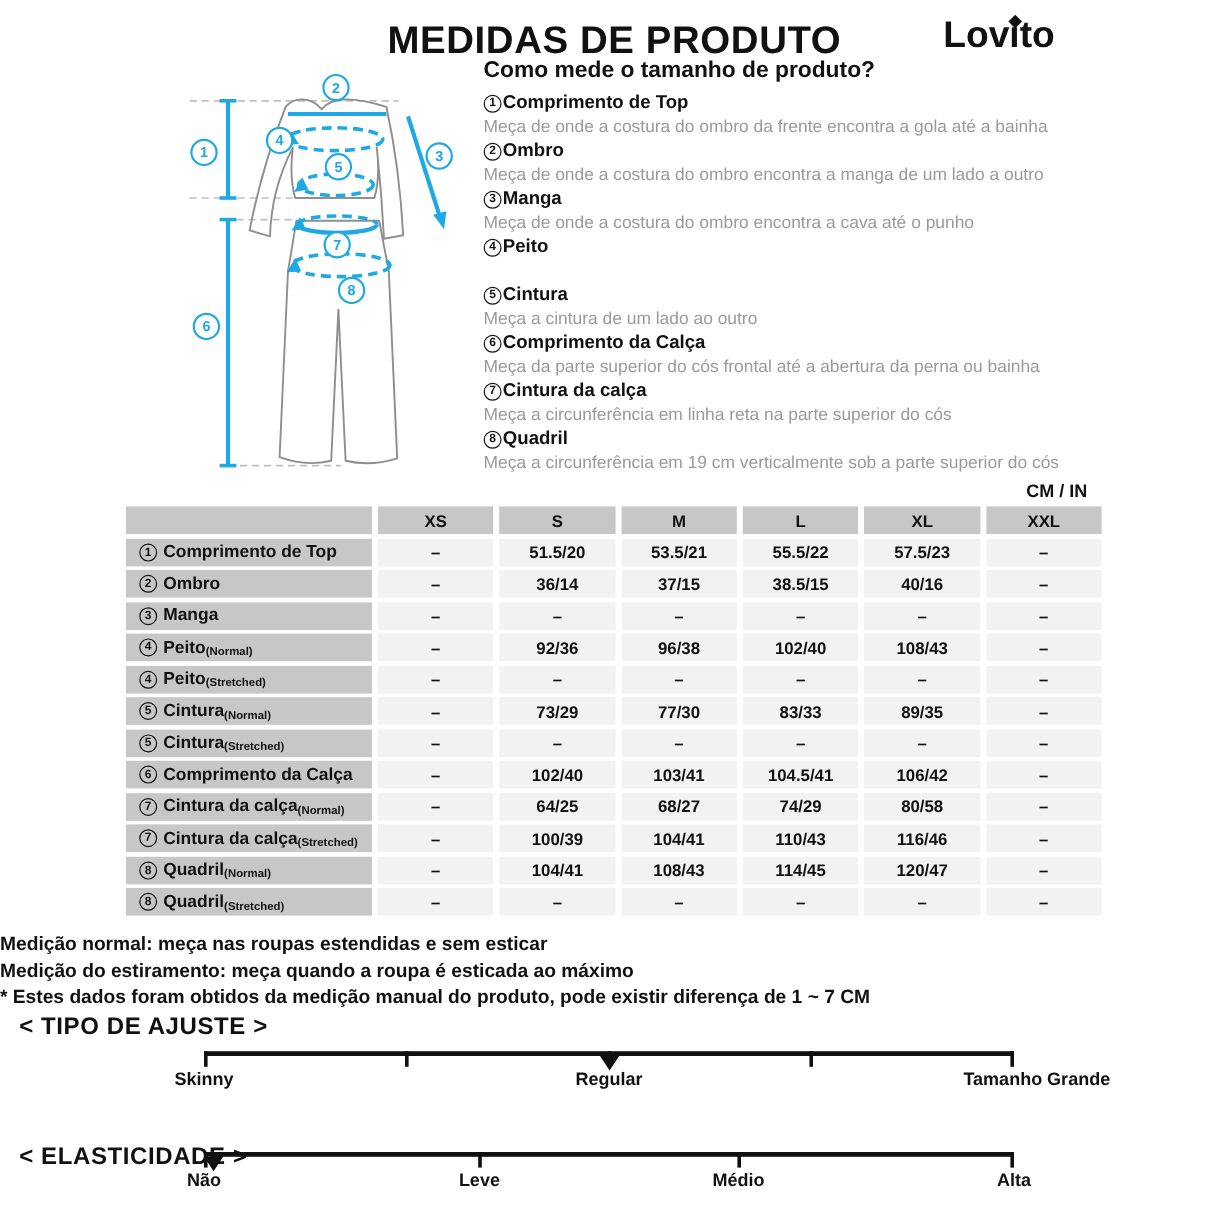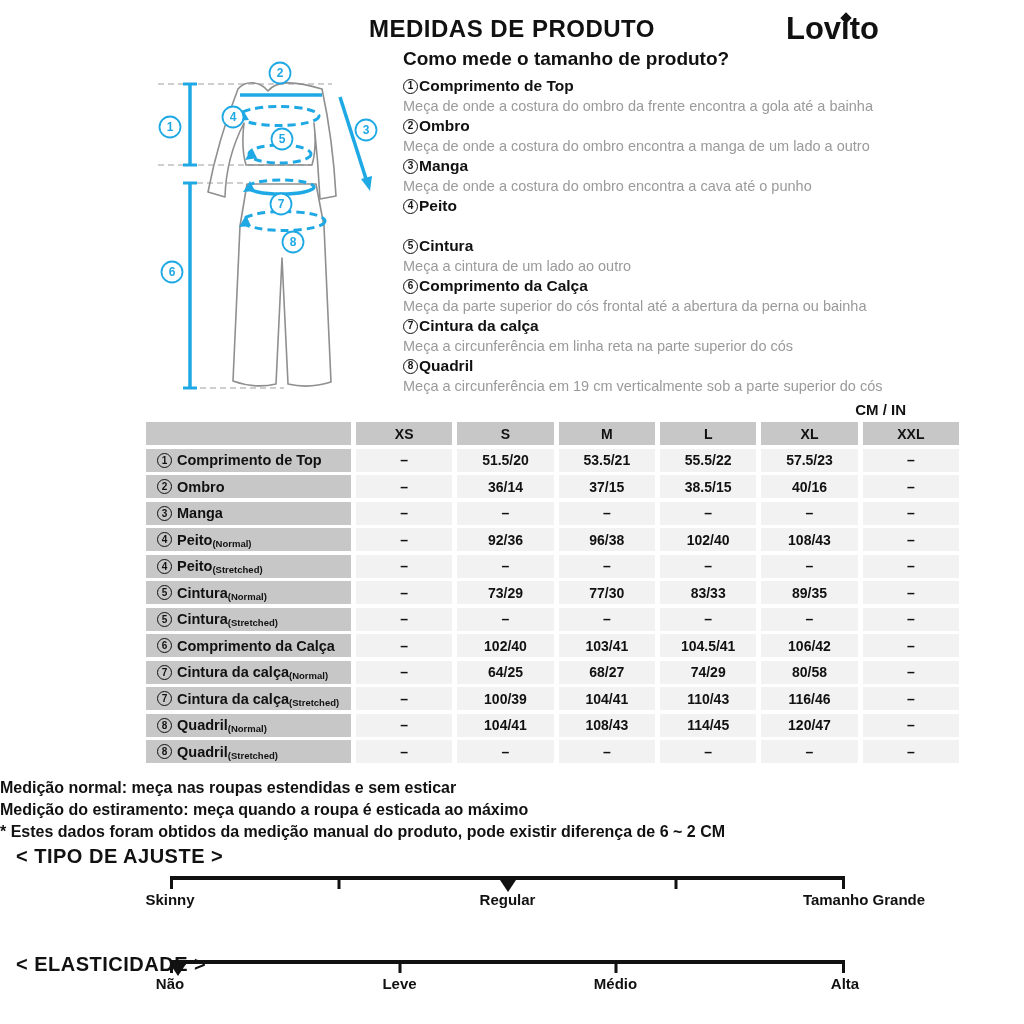--- a/index.html
+++ b/index.html
@@ -13,21 +13,21 @@
   }
   html,body{margin:0;padding:0;}
   body{
     width:1024px;height:1024px;background:#ffffff;
     font-family:"Liberation Sans","DejaVu Sans",sans-serif;
     color:var(--text);
   }
   .page{position:absolute;top:0;left:0;width:1024px;height:1024px;overflow:hidden;background:#fff;}
 
   .title{position:absolute;top:15px;left:0;width:100%;text-align:center;
-    font-size:24px;font-weight:700;letter-spacing:.5px;}
+    font-size:32px;font-weight:700;letter-spacing:.5px;}
   .brand{position:absolute;top:11px;left:786px;font-size:31px;font-weight:700;}
   .brand::after{content:"";position:absolute;left:56px;top:3px;width:8px;height:8px;
     background:#111;transform:rotate(45deg);}
   .subtitle{position:absolute;top:48px;left:403px;font-size:19px;font-weight:700;}
 
   
   .m-list{position:absolute;left:403px;top:76px;width:540px;}
   .m-item{height:40px;}
   .m-term{font-size:15.5px;font-weight:700;line-height:20px;display:flex;align-items:center;}
   .m-term .circ{margin-right:1px;}
@@ -46,21 +46,21 @@
   .marks .ell-solid{fill:none;stroke:var(--accent);stroke-width:3.5;}
   .marks .arrow{fill:var(--accent);stroke:none;}
   .callouts circle{fill:#ffffff;stroke:var(--accent);stroke-width:1.8;}
   .callouts text{fill:var(--accent);font-size:12px;font-weight:700;text-anchor:middle;
     font-family:"Liberation Sans","DejaVu Sans",sans-serif;}
 
   
   .cmin{position:absolute;top:401px;left:0;width:906px;text-align:right;
     font-size:15px;font-weight:700;}
   .size-table{position:absolute;left:105px;top:422px;width:813px;display:grid;
-    grid-template-columns:205px repeat(6,1fr);column-gap:5px;row-gap:3.5px;margin-left:41px;}
+    grid-template-columns:205px repeat(6,1fr);column-gap:5px;row-gap:3.5px;}
   .size-table .th{background:var(--table-header-bg);height:23px;display:flex;
     align-items:center;justify-content:center;font-weight:700;font-size:14px;}
   .size-table .rowlabel{background:var(--table-header-bg);height:23px;display:flex;
     align-items:center;padding-left:11px;font-weight:700;font-size:14.5px;box-sizing:border-box;}
   .size-table .rowlabel .circ{margin-right:5px;}
   .size-table .rowlabel .sub{font-size:9.5px;position:relative;top:2px;}
   .size-table .cell{background:var(--table-cell-bg);height:23px;display:flex;
     align-items:center;justify-content:center;font-weight:700;font-size:14px;}
 
   
@@ -359,21 +359,21 @@
       <div class="cell">–</div>
       <div class="cell">–</div>
       <div class="cell">–</div>
       <div class="cell">–</div>
       <div class="cell">–</div>
     </div>
 
   <div class="notes">
       <div>Medição normal: meça nas roupas estendidas e sem esticar</div>
       <div>Medição do estiramento: meça quando a roupa é esticada ao máximo</div>
-      <div>* Estes dados foram obtidos da medição manual do produto, pode existir diferença de 6 ~ 2 CM</div>
+      <div>* Estes dados foram obtidos da medição manual do produto, pode existir diferença de 1 ~ 7 CM</div>
     </div>
 
   <div class="scale-title" id="fit-title">&lt; TIPO DE AJUSTE &gt;</div>
   <div class="scale" id="fit-scale">
     <div class="scale-line">
         <div class="tick" style="left: 0%; transform: none;"></div>
         <div class="tick" style="left: 25%; transform: translateX(-50%);"></div>
         <div class="tick" style="left: 50%; transform: translateX(-50%);"></div>
         <div class="tick" style="left: 75%; transform: translateX(-50%);"></div>
         <div class="tick" style="left: 100%; transform: translateX(-100%);"></div>

